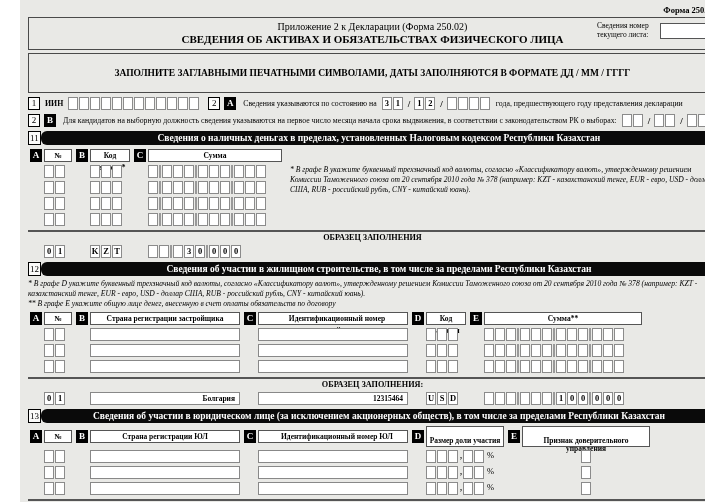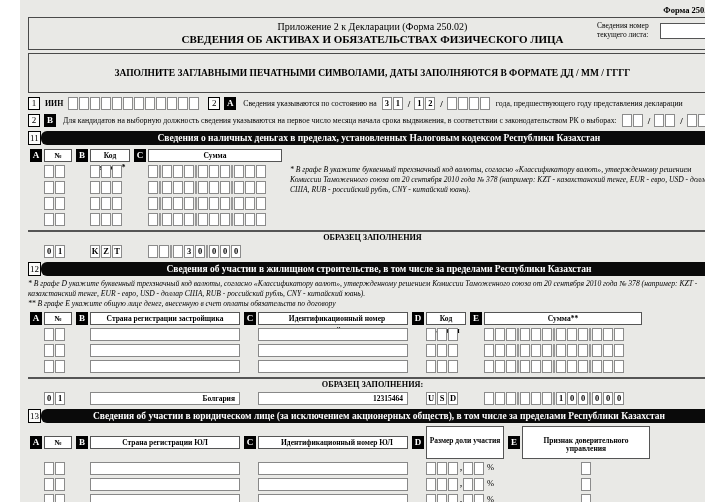--- a/index.html
+++ b/index.html
@@ -27,21 +27,21 @@
   .cell{display:inline-block;width:10px;height:13px;background:#fff;border:1px solid #8b8b8b;
         margin-right:1px;font-size:8.5px;font-weight:bold;text-align:center;line-height:11px;vertical-align:middle;}
   .gsep{display:inline-block;width:2px;height:13px;background:#999;margin-right:1px;vertical-align:middle;}
   .cells{display:inline-block;vertical-align:middle;white-space:nowrap;}
   .slash{font-size:9px;margin:0 2px;font-weight:bold;}
   .secrow{display:flex;align-items:stretch;margin-top:4px;}
   .secnum{height:14px;line-height:12px;}
   .secbar{flex:1;background:#0a0a0a;color:#fff;font-weight:bold;font-size:9.5px;text-align:center;line-height:14px;height:14px;border-radius:6px;}
   .hdr{display:inline-block;background:#fff;border:1px solid #555;font-weight:bold;text-align:center;
        font-size:7.5px;vertical-align:middle;height:13px;line-height:12px;white-space:normal;}
-  .hdr.tall{height:33px;line-height:1.15;padding-top:10px;}
+  .hdr.tall{height:21px;line-height:1.15;padding-top:10px;}
   .ph{display:inline-block;width:16px;}
   .trow{margin-top:3px;white-space:nowrap;}
   .trow > *{vertical-align:middle;}
   .thead{margin-top:3px;white-space:nowrap;}
   .thead > *{vertical-align:middle;}
   .field{display:inline-block;background:#fff;border:1px solid #888;height:13px;vertical-align:middle;
          font-size:7.5px;font-weight:bold;text-align:right;padding:0 4px;line-height:12px;}
   .note{font-style:italic;font-size:7.6px;line-height:1.3;}
   .s11body{display:flex;gap:8px;margin-top:1px;}
   .sample{border-top:2px solid #555;margin-top:4px;padding-top:1px;}

